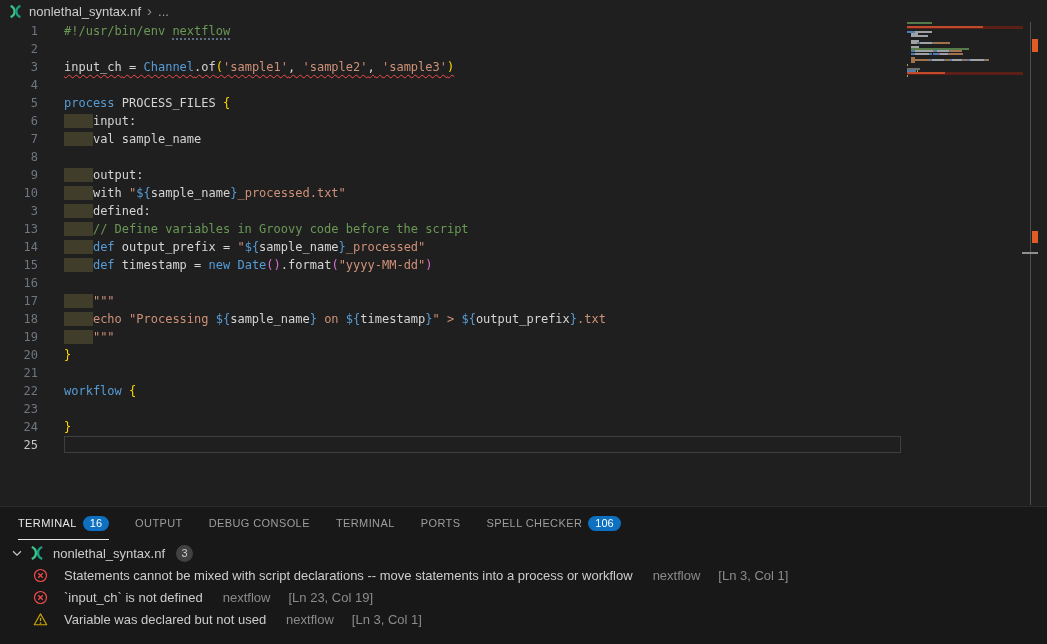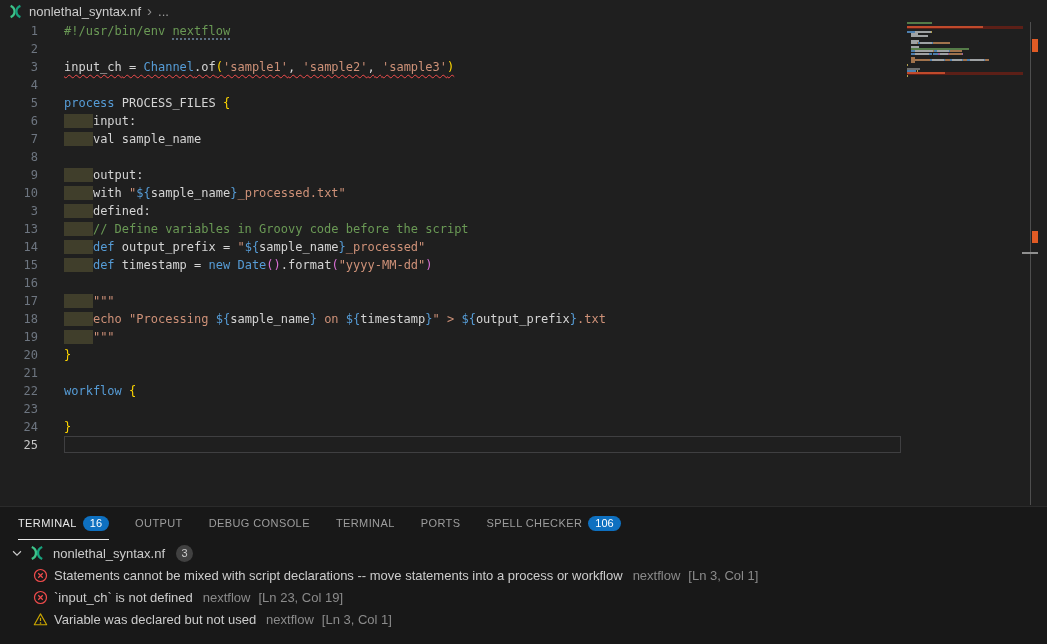--- a/index.html
+++ b/index.html
@@ -47,21 +47,21 @@
           letter-spacing:0.4px; border-bottom:1px solid transparent; cursor:pointer; }
   .ptab.active { color:#e7e7e7; border-bottom-color:#e7e7e7; }
   .badge { background:#0e70c0; color:#ffffff; font-size:11px; letter-spacing:0;
            border-radius:10px; padding:1px 7px; line-height:13px; }
   .tree { padding-top:2px; }
   .frow { display:flex; align-items:center; height:22px; padding-left:10px; gap:5px; cursor:pointer; }
   .fname { color:#cccccc; font-size:13px; margin-left:3px; }
   .cbadge { margin-left:6px; background:#414141; color:#cccccc; font-size:11px;
             width:17px; height:17px; border-radius:50%; display:flex;
             align-items:center; justify-content:center; }
-  .prow { display:flex; align-items:center; height:22px; padding-left:33px; gap:6px; cursor:pointer;text-align:center; }
+  .prow { display:flex; align-items:center; height:22px; padding-left:33px; gap:16px; cursor:pointer;text-align:center; }
   .pmsg { color:#cccccc; font-size:13px; }
   .psrc, .ploc { color:#8b8b8b; font-size:13px; }
   .psrc { margin-left:4px; } .ploc { margin-left:2px; }
   .icon { display:inline-flex; align-items:center; justify-content:center; }
 </style>
 </head>
 <body>
 
 <div class="screen">
 

